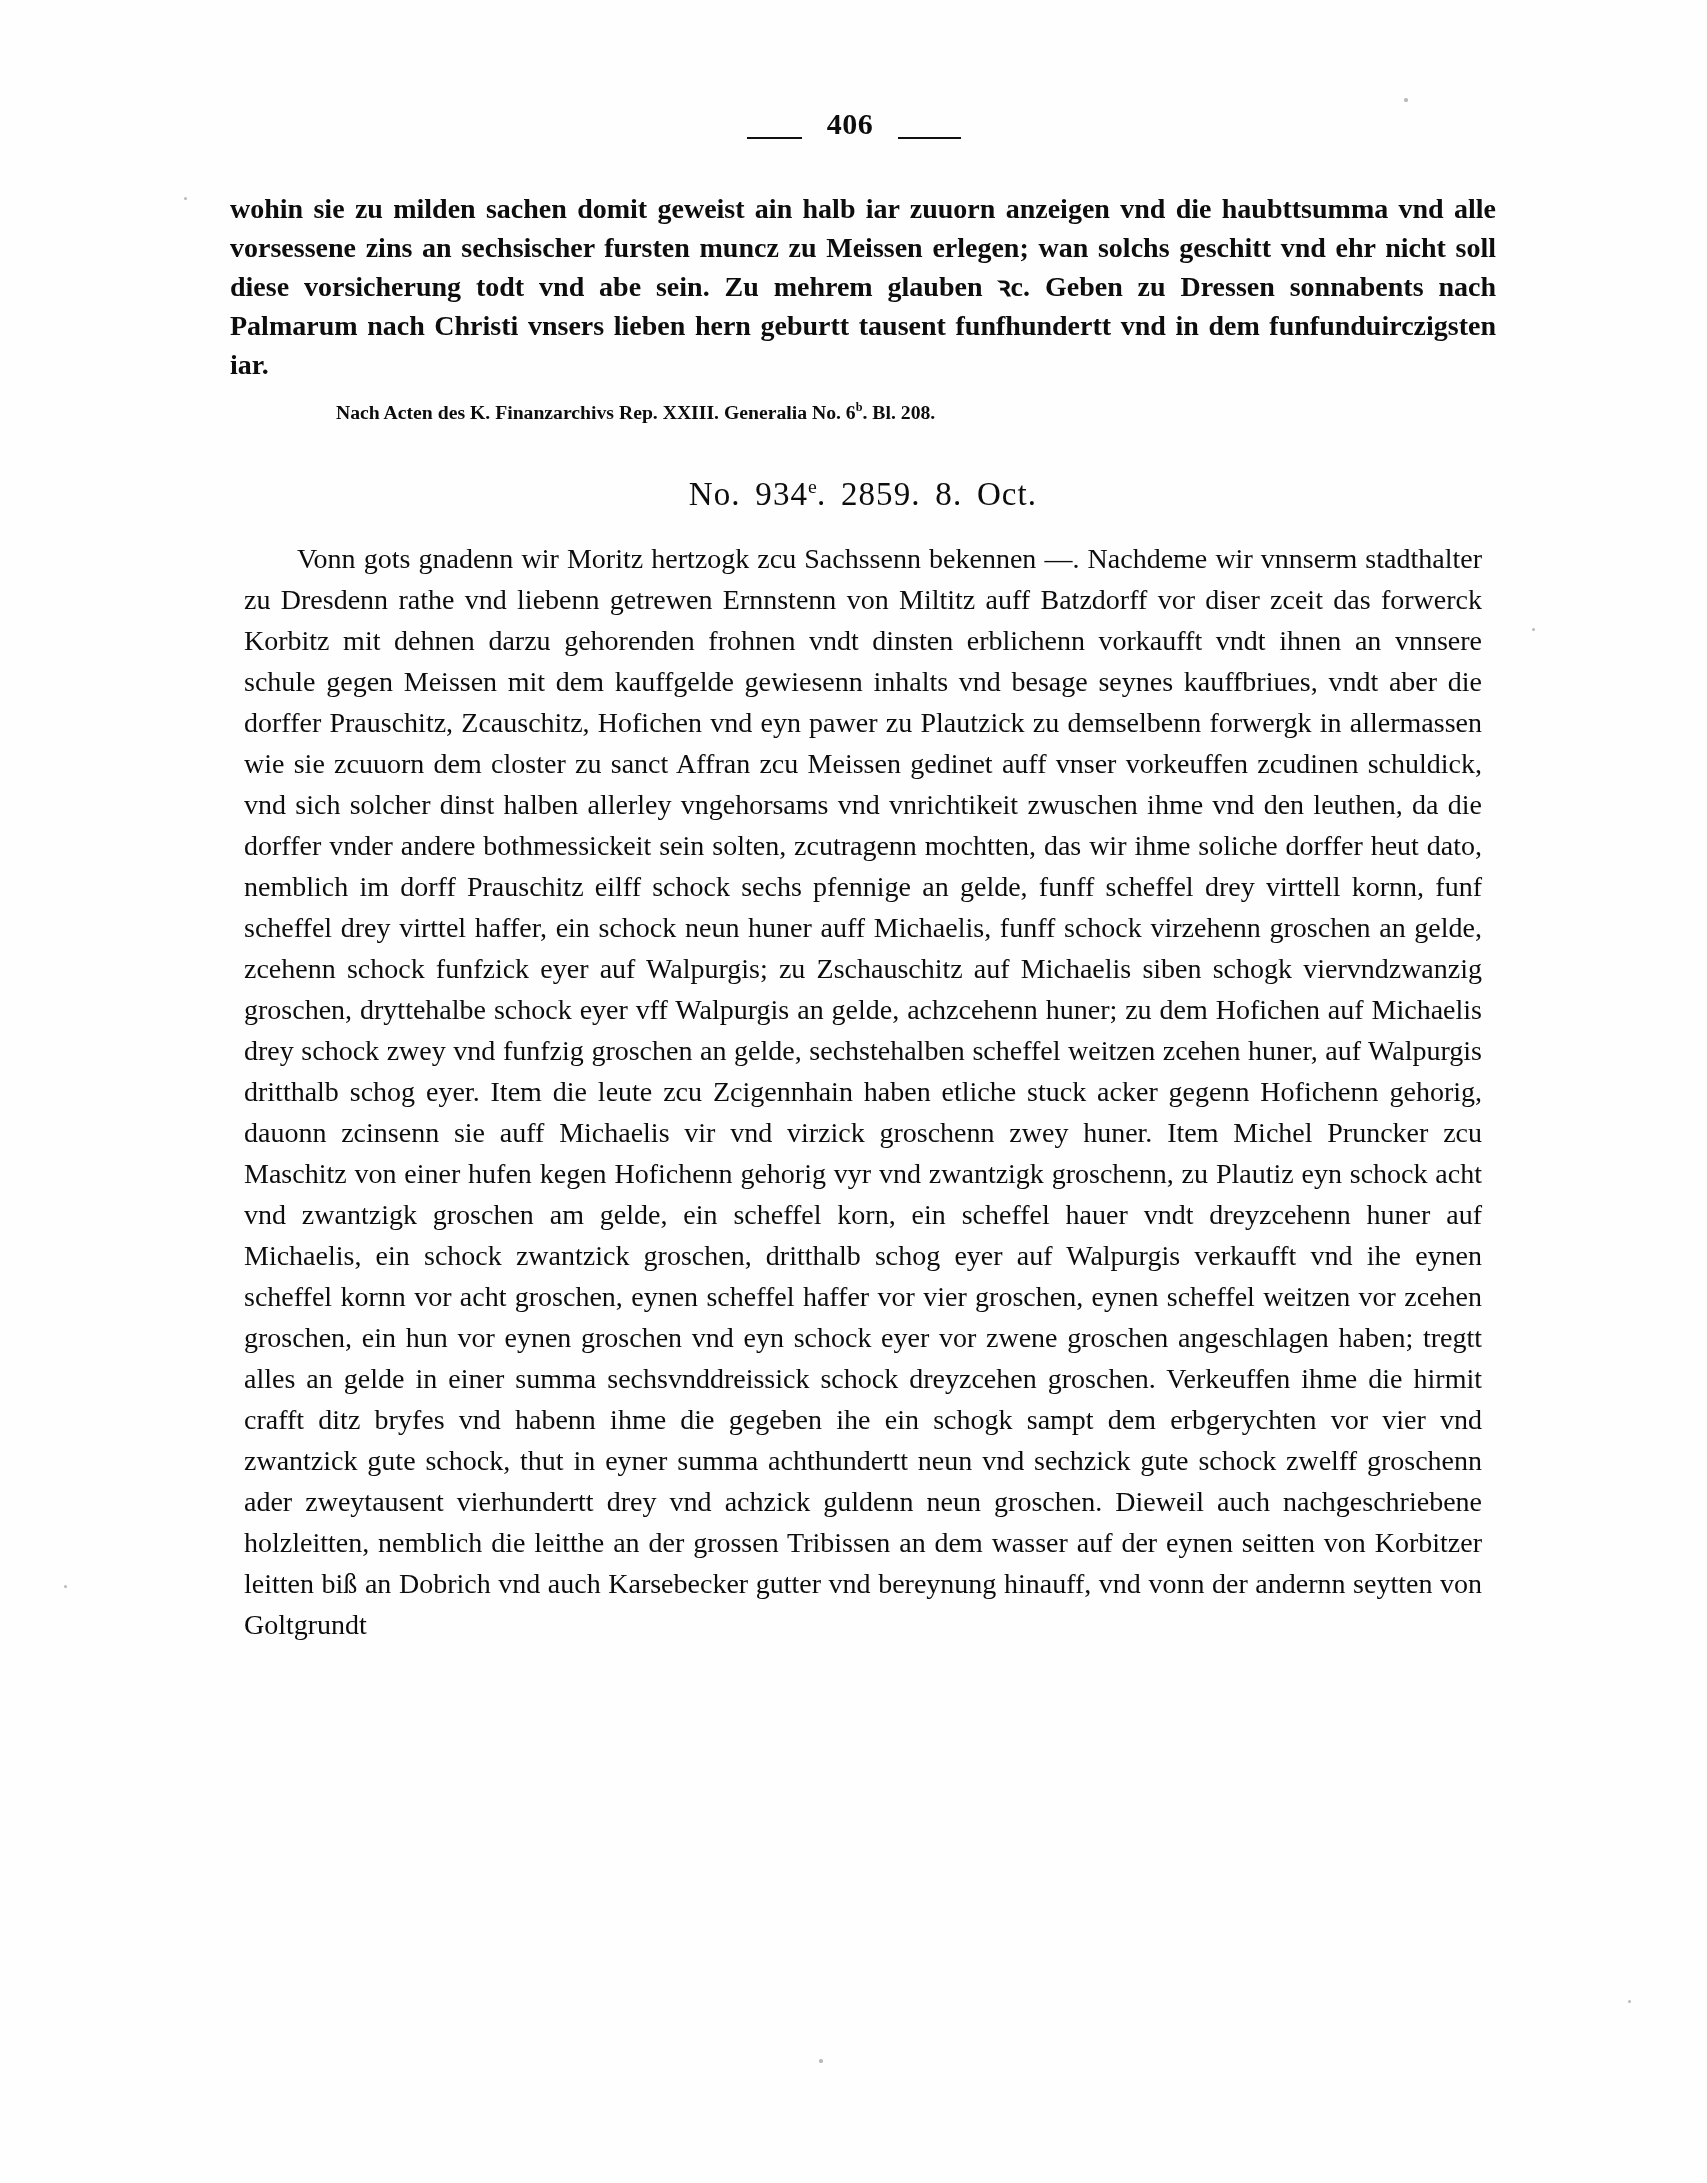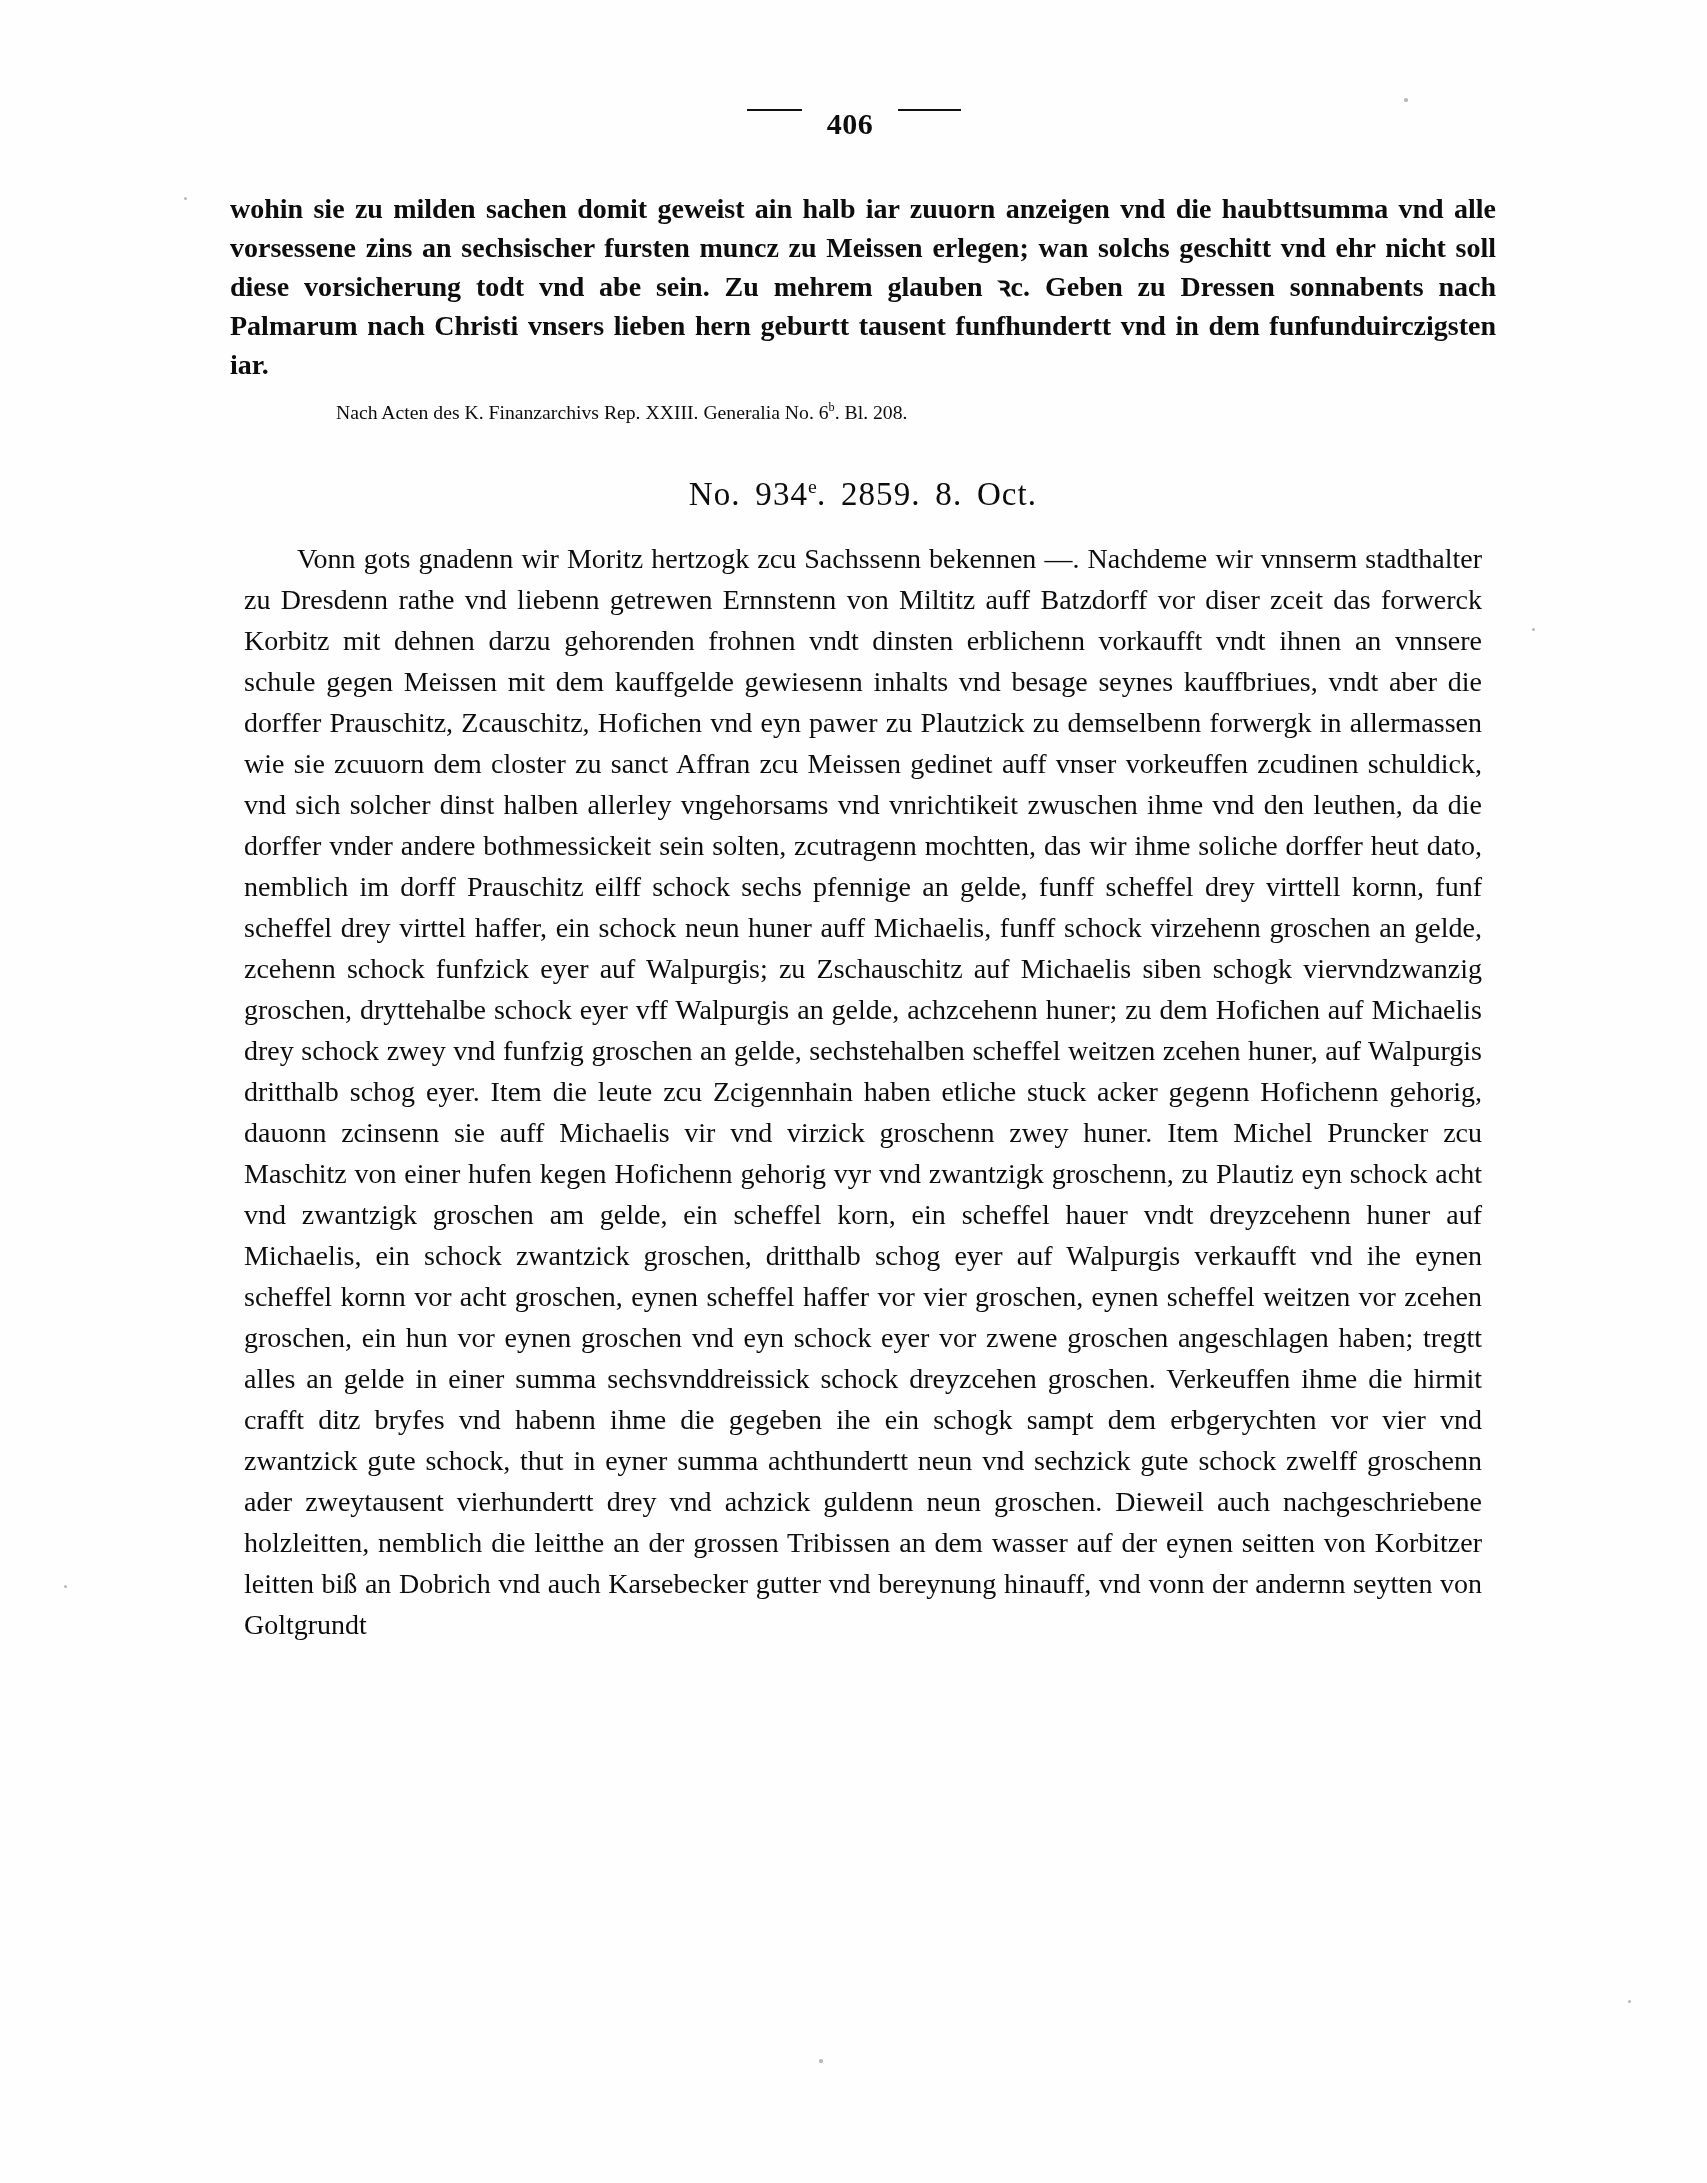--- a/index.html
+++ b/index.html
@@ -22,21 +22,21 @@
 
   
   .runhead {
     position: absolute;
     top: 109px;
     left: 0;
     width: 100%;
     text-align: center;
     display: flex;
     justify-content: center;
-    align-items: flex-start;
+    align-items: flex-end;
     gap: 24.5px;
   }
   .runhead .rule {
     display: inline-block;
     width: 53px;
     height: 2.1px;
     background: #111;
   }
   .runhead .rule.left { width: 55px; }
   .runhead .rule.right { width: 63px; }
@@ -66,20 +66,21 @@
     hyphens: none;
   }
   p.body.cont { text-indent: 0; font-weight: bold; }
 
   .source {
     margin: 14px 0 0 0;
     padding-left: 106px;
     font-size: 19.7px;
     line-height: 29px;
     text-align: left;
+    font-weight: bold;
   }
   .source sup {
     font-size: 0.62em;
     vertical-align: super;
     line-height: 0;
   }
 
   h2.doc-heading {
     margin: 49px 0 24.5px 0;
     text-align: center;

